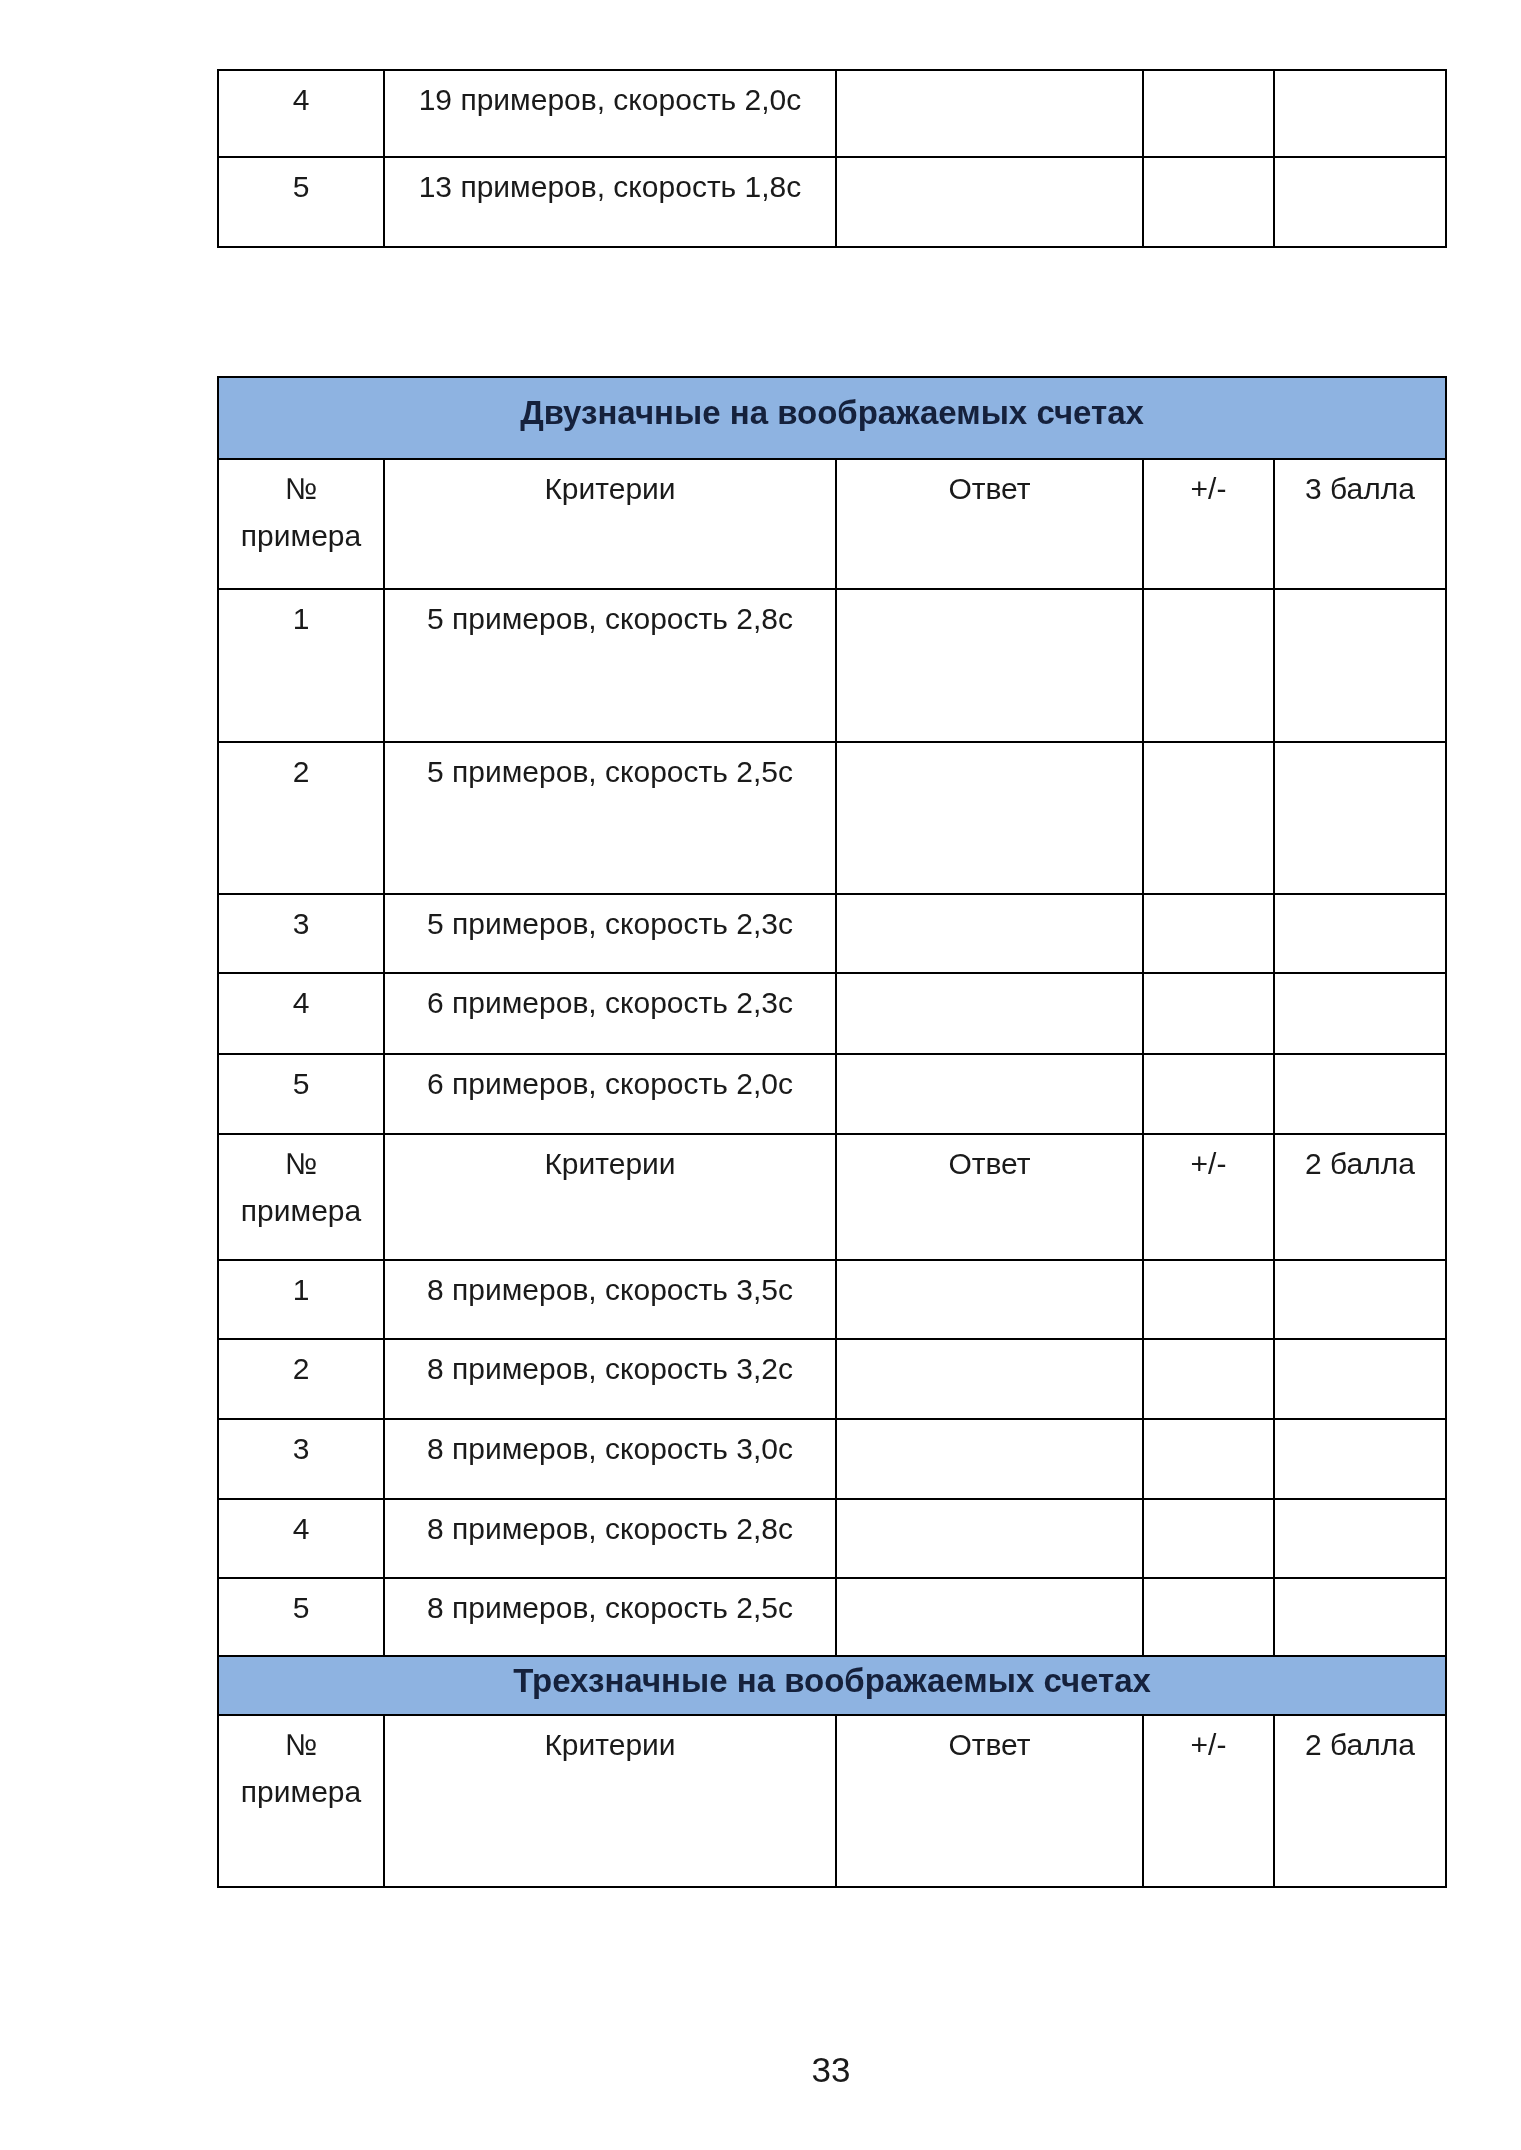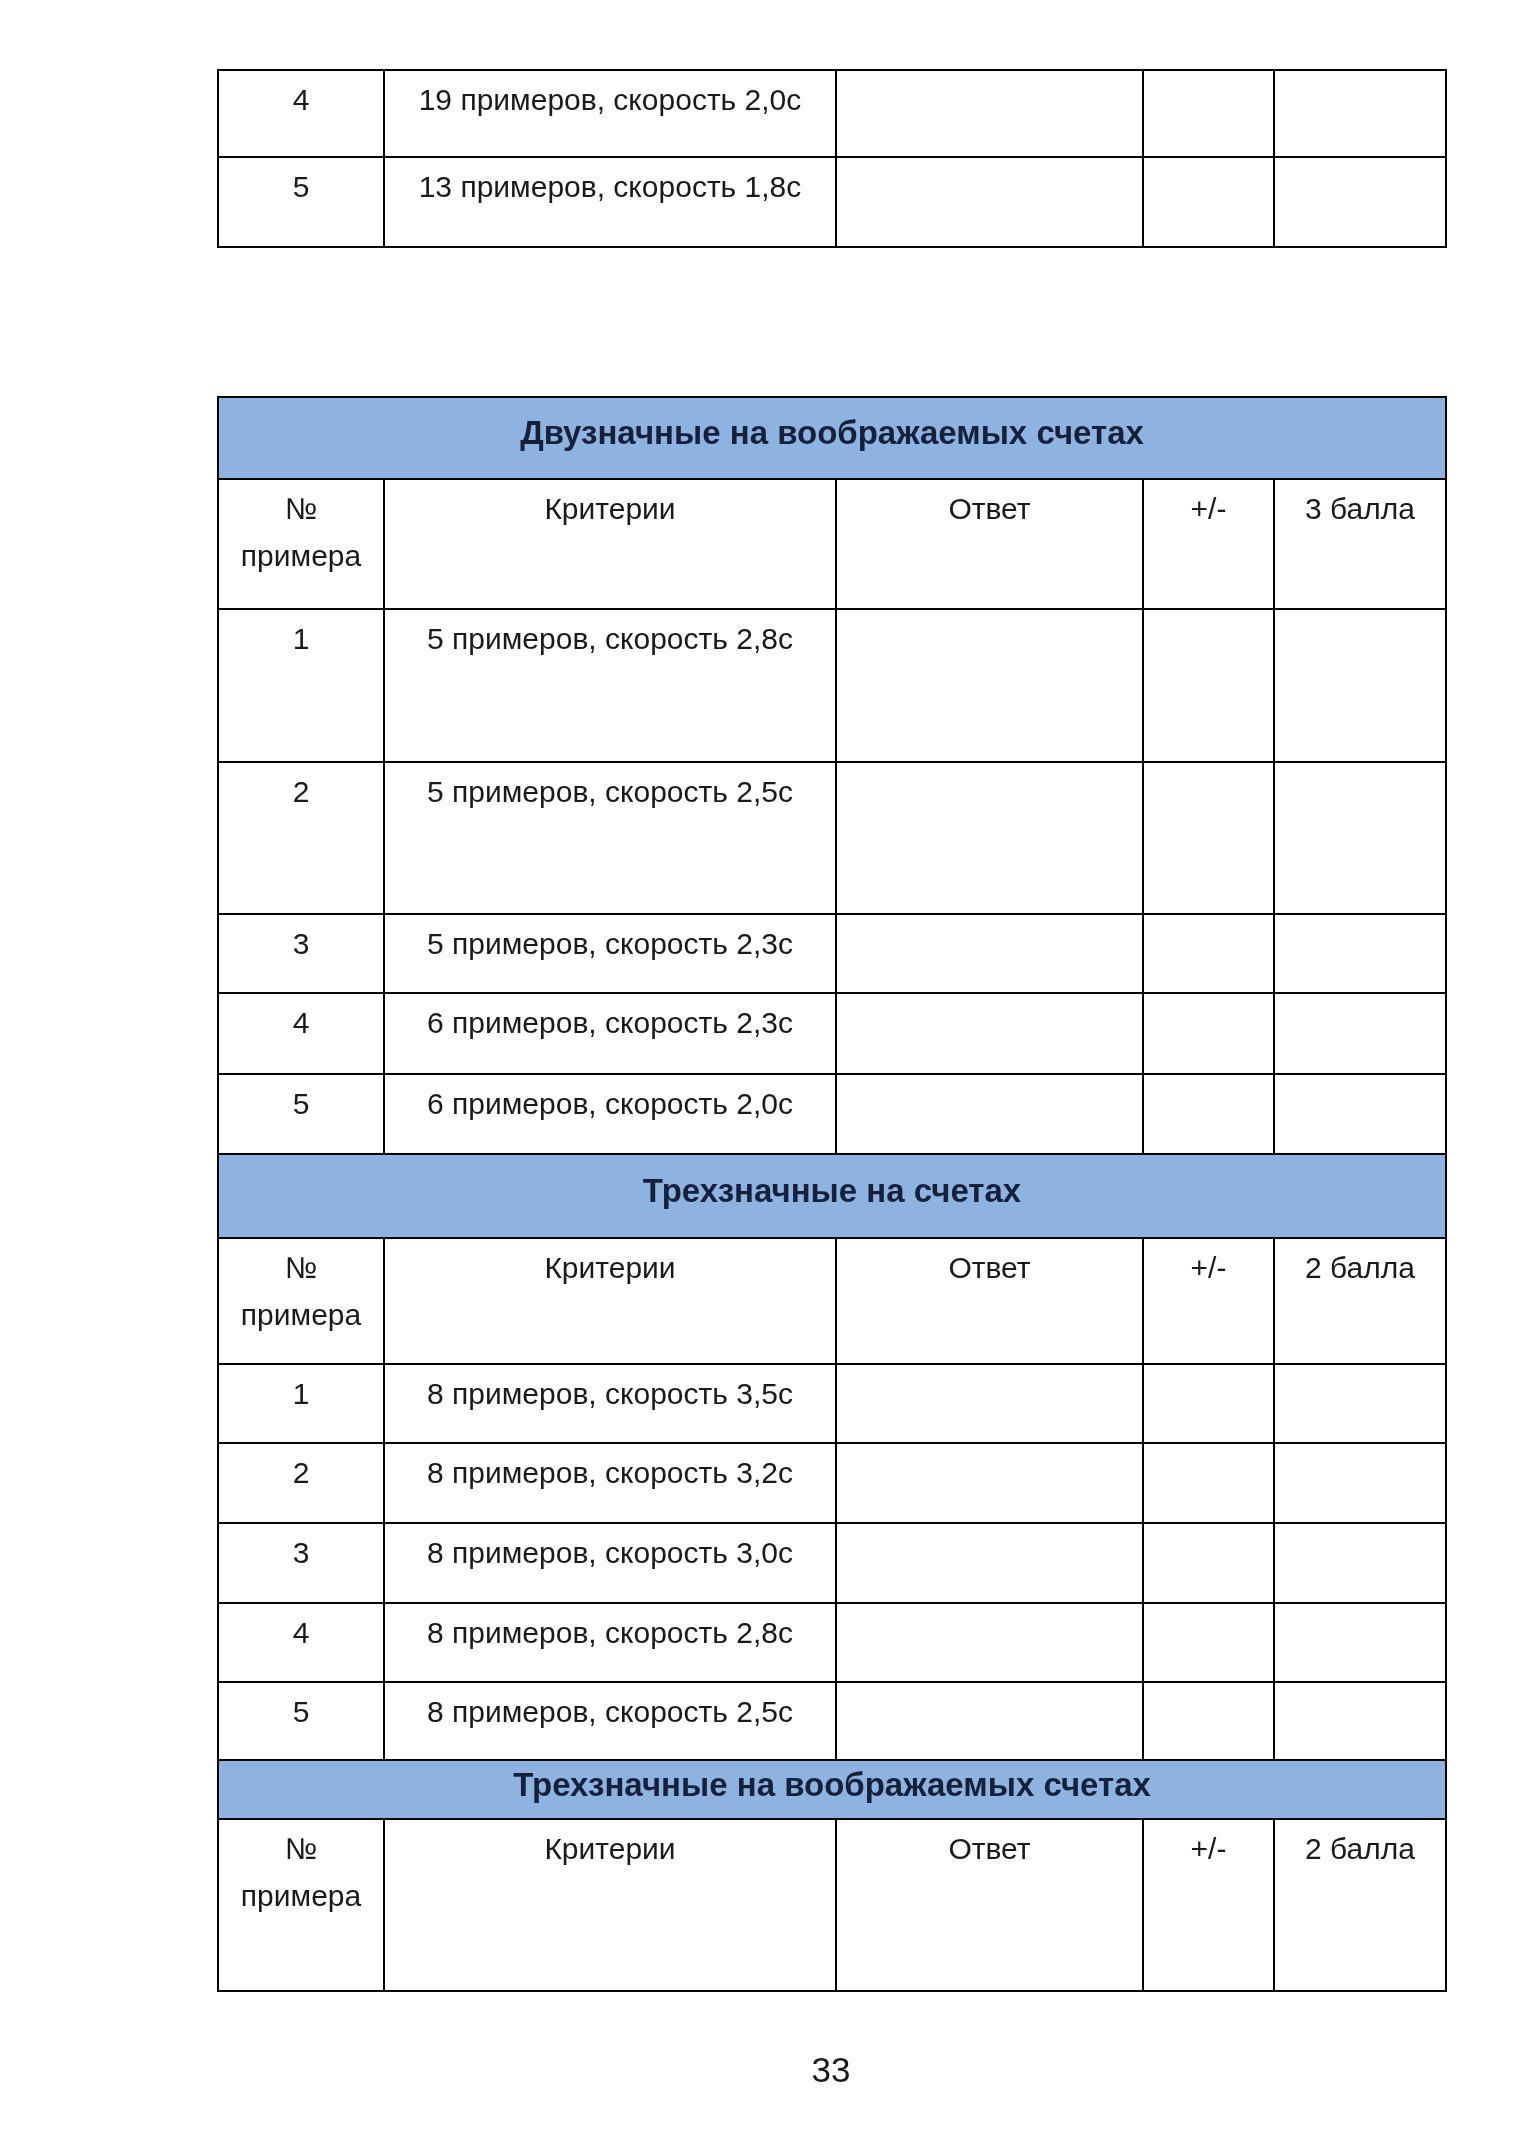--- a/index.html
+++ b/index.html
@@ -17,21 +17,21 @@
     position:relative;
   }
   table.doc-table{
     position:absolute;
     left:217px;
     width:1228px;
     border-collapse:collapse;
     table-layout:fixed;
   }
   #top-table{top:69px;}
-  #main-table{top:396px;}
+  #main-table{top:376px;}
   table.doc-table td{
     border:2px solid var(--border);
     vertical-align:top;
     text-align:center;
     font-size:30px;
     line-height:1.55;
     padding:6px 6px 2px 6px;
     overflow:hidden;
     word-wrap:break-word;
   }
@@ -135,23 +135,20 @@
     <td></td>
   </tr>
   <tr style="height:80px">
     <td>5</td>
     <td>6 примеров, скорость 2,0с</td>
     <td></td>
     <td></td>
     <td></td>
   </tr>
 
-  <tr class="band" style="height:84px">
-    <td colspan="5">Трехзначные на счетах</td>
-  </tr>
   <tr style="height:126px">
     <td>
       <div>№</div>
       <div>примера</div>
     </td>
     <td>Критерии</td>
     <td>Ответ</td>
     <td>+/-</td>
     <td>2 балла</td>
   </tr>

